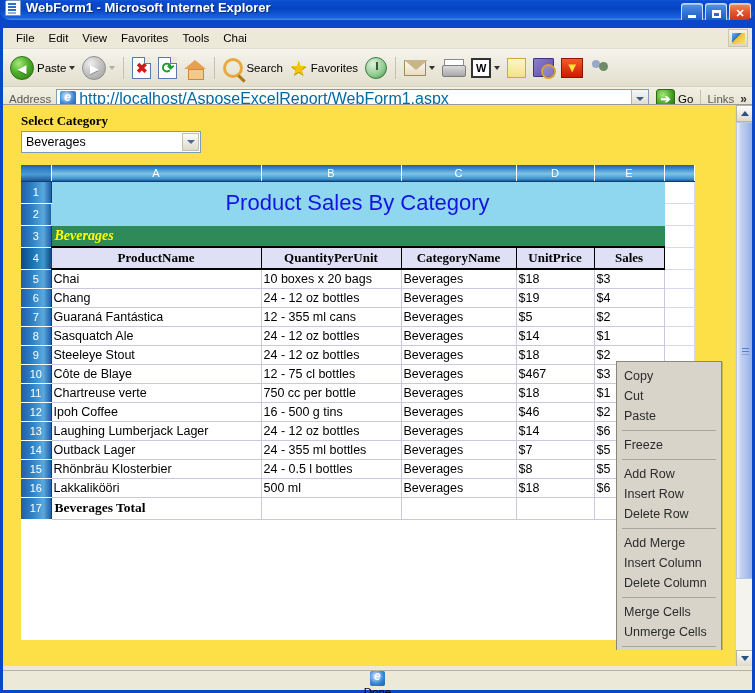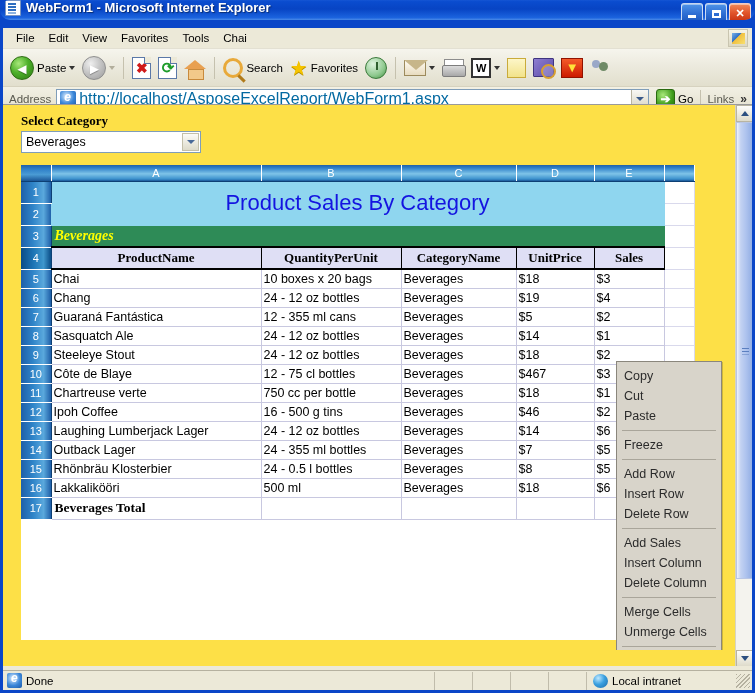--- a/index.html
+++ b/index.html
@@ -280,21 +280,21 @@
   #vthumb .grip {
     position:absolute; left:5px; top:50%; transform:translateY(-50%);
     width:7px;height:7px;
     background: repeating-linear-gradient(180deg,#5b7fc0 0 1px,transparent 1px 3px);
   }
 
   
   #statusbar {
     position:absolute; left:0; bottom:0; width:749px; height:20px;
     background:#ece9d8; border-top:1px solid #b5b1a0;
-    display:flex; align-items:center;
+    display:flex; align-items:center;flex-direction:column;
   }
   #st-icon {
     width:15px;height:15px;margin:0 4px 0 4px;flex:none;
     background: radial-gradient(circle at 40% 35%, #ddeeff 0%, #3a86d8 55%, #1d5aa8 100%);
     border-radius:2px; position:relative;
   }
   #st-icon:after{content:'e';position:absolute;left:4px;top:-2px;color:#fff;font-size:12px;font-style:italic;font-weight:bold;}
   #st-text { font-size:11.5px; color:#000; flex:1; }
   .st-pane { width:38px;height:18px;border-left:1px solid #c0bcab; }
   #st-zone { width:150px;height:18px;border-left:1px solid #c0bcab; display:flex;align-items:center; padding-left:6px; gap:4px; }
@@ -617,21 +617,21 @@
           <div class="cm-item">Copy</div>
           <div class="cm-item">Cut</div>
           <div class="cm-item">Paste</div>
           <div class="cm-sep"></div>
           <div class="cm-item">Freeze</div>
           <div class="cm-sep"></div>
           <div class="cm-item">Add Row</div>
           <div class="cm-item">Insert Row</div>
           <div class="cm-item">Delete Row</div>
           <div class="cm-sep"></div>
-          <div class="cm-item">Add Sales</div>
+          <div class="cm-item">Add Merge</div>
           <div class="cm-item">Insert Column</div>
           <div class="cm-item">Delete Column</div>
           <div class="cm-sep"></div>
           <div class="cm-item">Merge Cells</div>
           <div class="cm-item">Unmerge Cells</div>
           <div class="cm-sep"></div>
 
         </div>
 
       </div>

